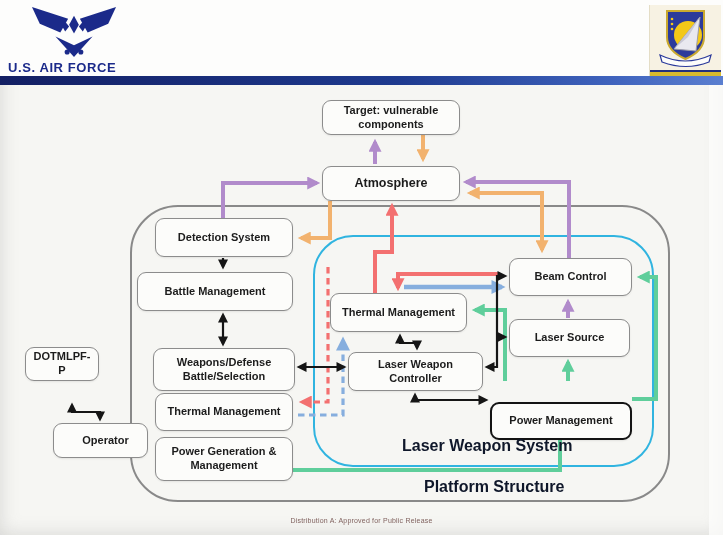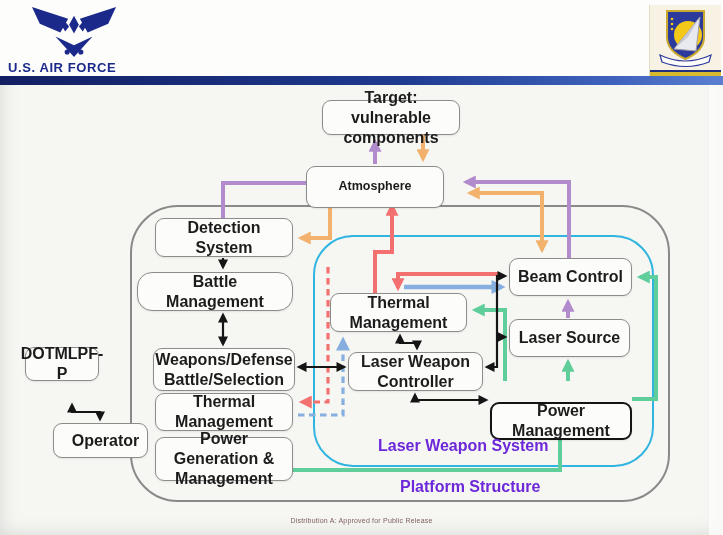--- a/index.html
+++ b/index.html
@@ -16,25 +16,25 @@
   .logo{position:absolute;left:30px;top:4px;}
   .emblem-panel{position:absolute;left:649px;top:5px;width:71px;height:79px;
                 background:#f7f2e3;border-left:1px solid #e4ddc6;}
   .emblem-gold{position:absolute;left:0;bottom:0;width:71px;height:12px;background:#d7ba2e;
                border-top:2px solid #22307c;}
   
   .platform-rect{position:absolute;left:130px;top:205px;width:536px;height:293px;
                  border:2px solid #898989;border-radius:48px;background:transparent;}
   .lws-rect{position:absolute;left:313px;top:235px;width:337px;height:228px;
             border:2.5px solid #30b4e0;border-radius:40px;background:transparent;}
-  .big-label{position:absolute;font-size:16px;font-weight:700;color:#6d28d9;white-space:nowrap;}
+  .big-label{position:absolute;font-size:16px;font-weight:700;color:#0f172a;white-space:nowrap;margin-left:24px;}
   
   .node{position:absolute;background:#fcfcfa;border:1.6px solid #8c8c8c;border-radius:9px;
         display:flex;align-items:center;justify-content:center;text-align:center;
-        font-size:16px;font-weight:700;color:#1c1c1c;line-height:1.25;padding:2px 6px;
+        font-size:11px;font-weight:700;color:#1c1c1c;line-height:1.25;padding:2px 6px;
         box-sizing:border-box;box-shadow:0 1px 2px rgba(0,0,0,.08);}
   .node.bold-border{border:2.5px solid #141414;margin-top:20px;}
   svg.wires{position:absolute;left:0;top:0;pointer-events:none;}
   .caption{position:absolute;left:0;top:517px;width:723px;text-align:center;
            font-size:7px;color:#80625f;letter-spacing:.2px;}
   .edge-strip-right{position:absolute;right:0;top:85px;width:14px;height:450px;background:rgba(253,253,251,.8);}
 </style>
 </head>
 <body>
 
@@ -136,33 +136,33 @@
       <path d="M299,367 L344,367" marker-start="url(#m-black)" marker-end="url(#m-black)"></path>
       <path d="M400,336 L400,343 L417,343 L417,348" marker-start="url(#m-black)" marker-end="url(#m-black)"></path>
       <path d="M72,405 L72,412 L100,412 L100,419" marker-start="url(#m-black)" marker-end="url(#m-black)"></path>
       <path d="M487,367 L497,367 L497,276 L505,276" marker-start="url(#m-black)" marker-end="url(#m-black)"></path>
       <path d="M497,337 L505,337" marker-end="url(#m-black)"></path>
       <path d="M415,395 L415,400 L486,400" marker-start="url(#m-black)" marker-end="url(#m-black)"></path>
     </g>
   </svg>
 
   <div class="node" style="left:322px;top:100px;width:138px;height:35px;">Target: vulnerable components</div>
-  <div class="node" style="left:306px;top:166px;width:138px;height:42px;font-size:12.5px;">Atmosphere</div>
+  <div class="node" style="left:322px;top:166px;width:138px;height:35px;font-size:12.5px;">Atmosphere</div>
 
   <div class="node" style="left:155px;top:218px;width:138px;height:39px;">Detection System</div>
-  <div class="node" style="left:137px;top:272px;width:156px;height:39px;border-radius:15px;">Battle Management</div>
+  <div class="node" style="left:137px;top:272px;width:156px;height:39px;">Battle Management</div>
   <div class="node" style="left:153px;top:348px;width:142px;height:43px;">Weapons/Defense Battle/Selection</div>
   <div class="node" style="left:155px;top:393px;width:138px;height:38px;">Thermal Management</div>
   <div class="node" style="left:155px;top:437px;width:138px;height:44px;">Power Generation &amp; Management</div>
 
   <div class="node" style="left:25px;top:347px;width:74px;height:34px;">DOTMLPF-P</div>
   <div class="node" style="left:53px;top:423px;width:95px;height:35px;padding-left:16px;">Operator</div>
 
   <div class="node" style="left:330px;top:293px;width:137px;height:39px;">Thermal Management</div>
-  <div class="node" style="left:348px;top:352px;width:135px;height:39px;">Laser Weapon Controller</div>
+  <div class="node" style="left:348px;top:352px;width:135px;height:39px;border-radius:8px;">Laser Weapon Controller</div>
   <div class="node" style="left:509px;top:319px;width:121px;height:38px;">Laser Source</div>
   <div class="node" style="left:509px;top:258px;width:123px;height:38px;">Beam Control</div>
   <div class="node bold-border" style="left:490px;top:382px;width:142px;height:38px;">Power Management</div>
 
   <div class="big-label" style="left:378px;top:437px;">Laser Weapon System</div>
   <div class="big-label" style="left:400px;top:478px;">Platform Structure</div>
 
   <div class="caption">Distribution A: Approved for Public Release</div>
 
 </div>

